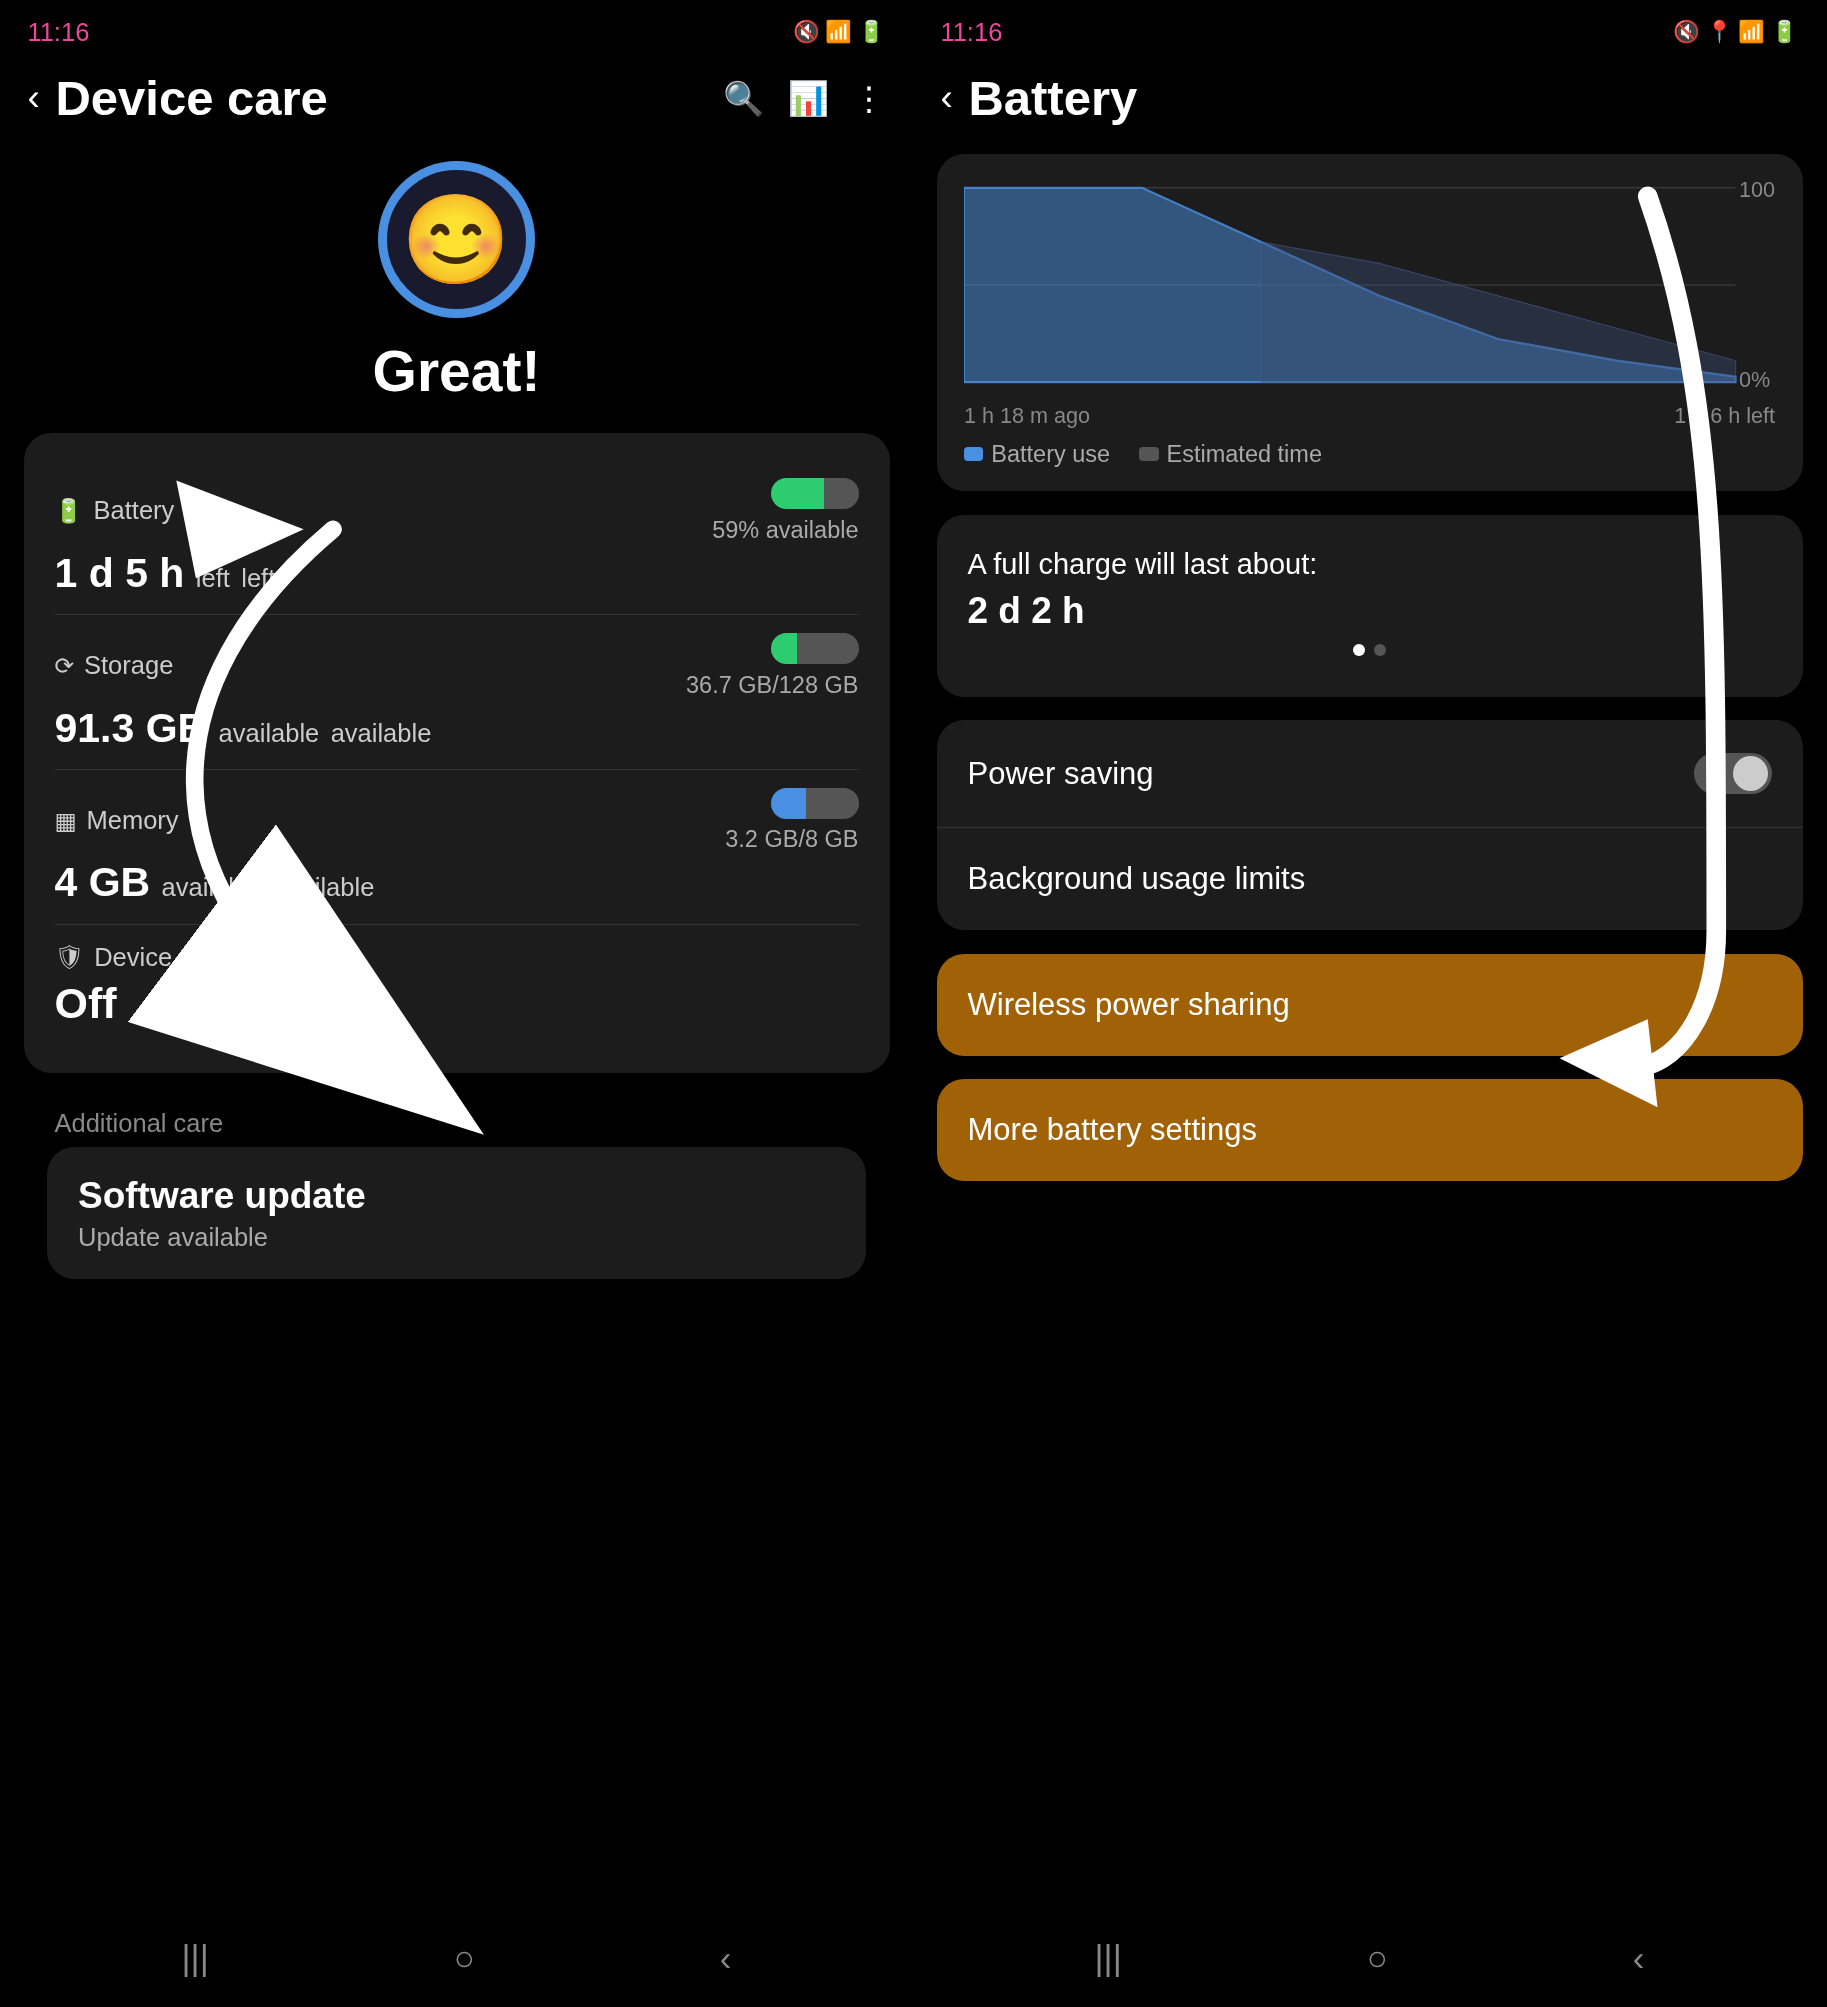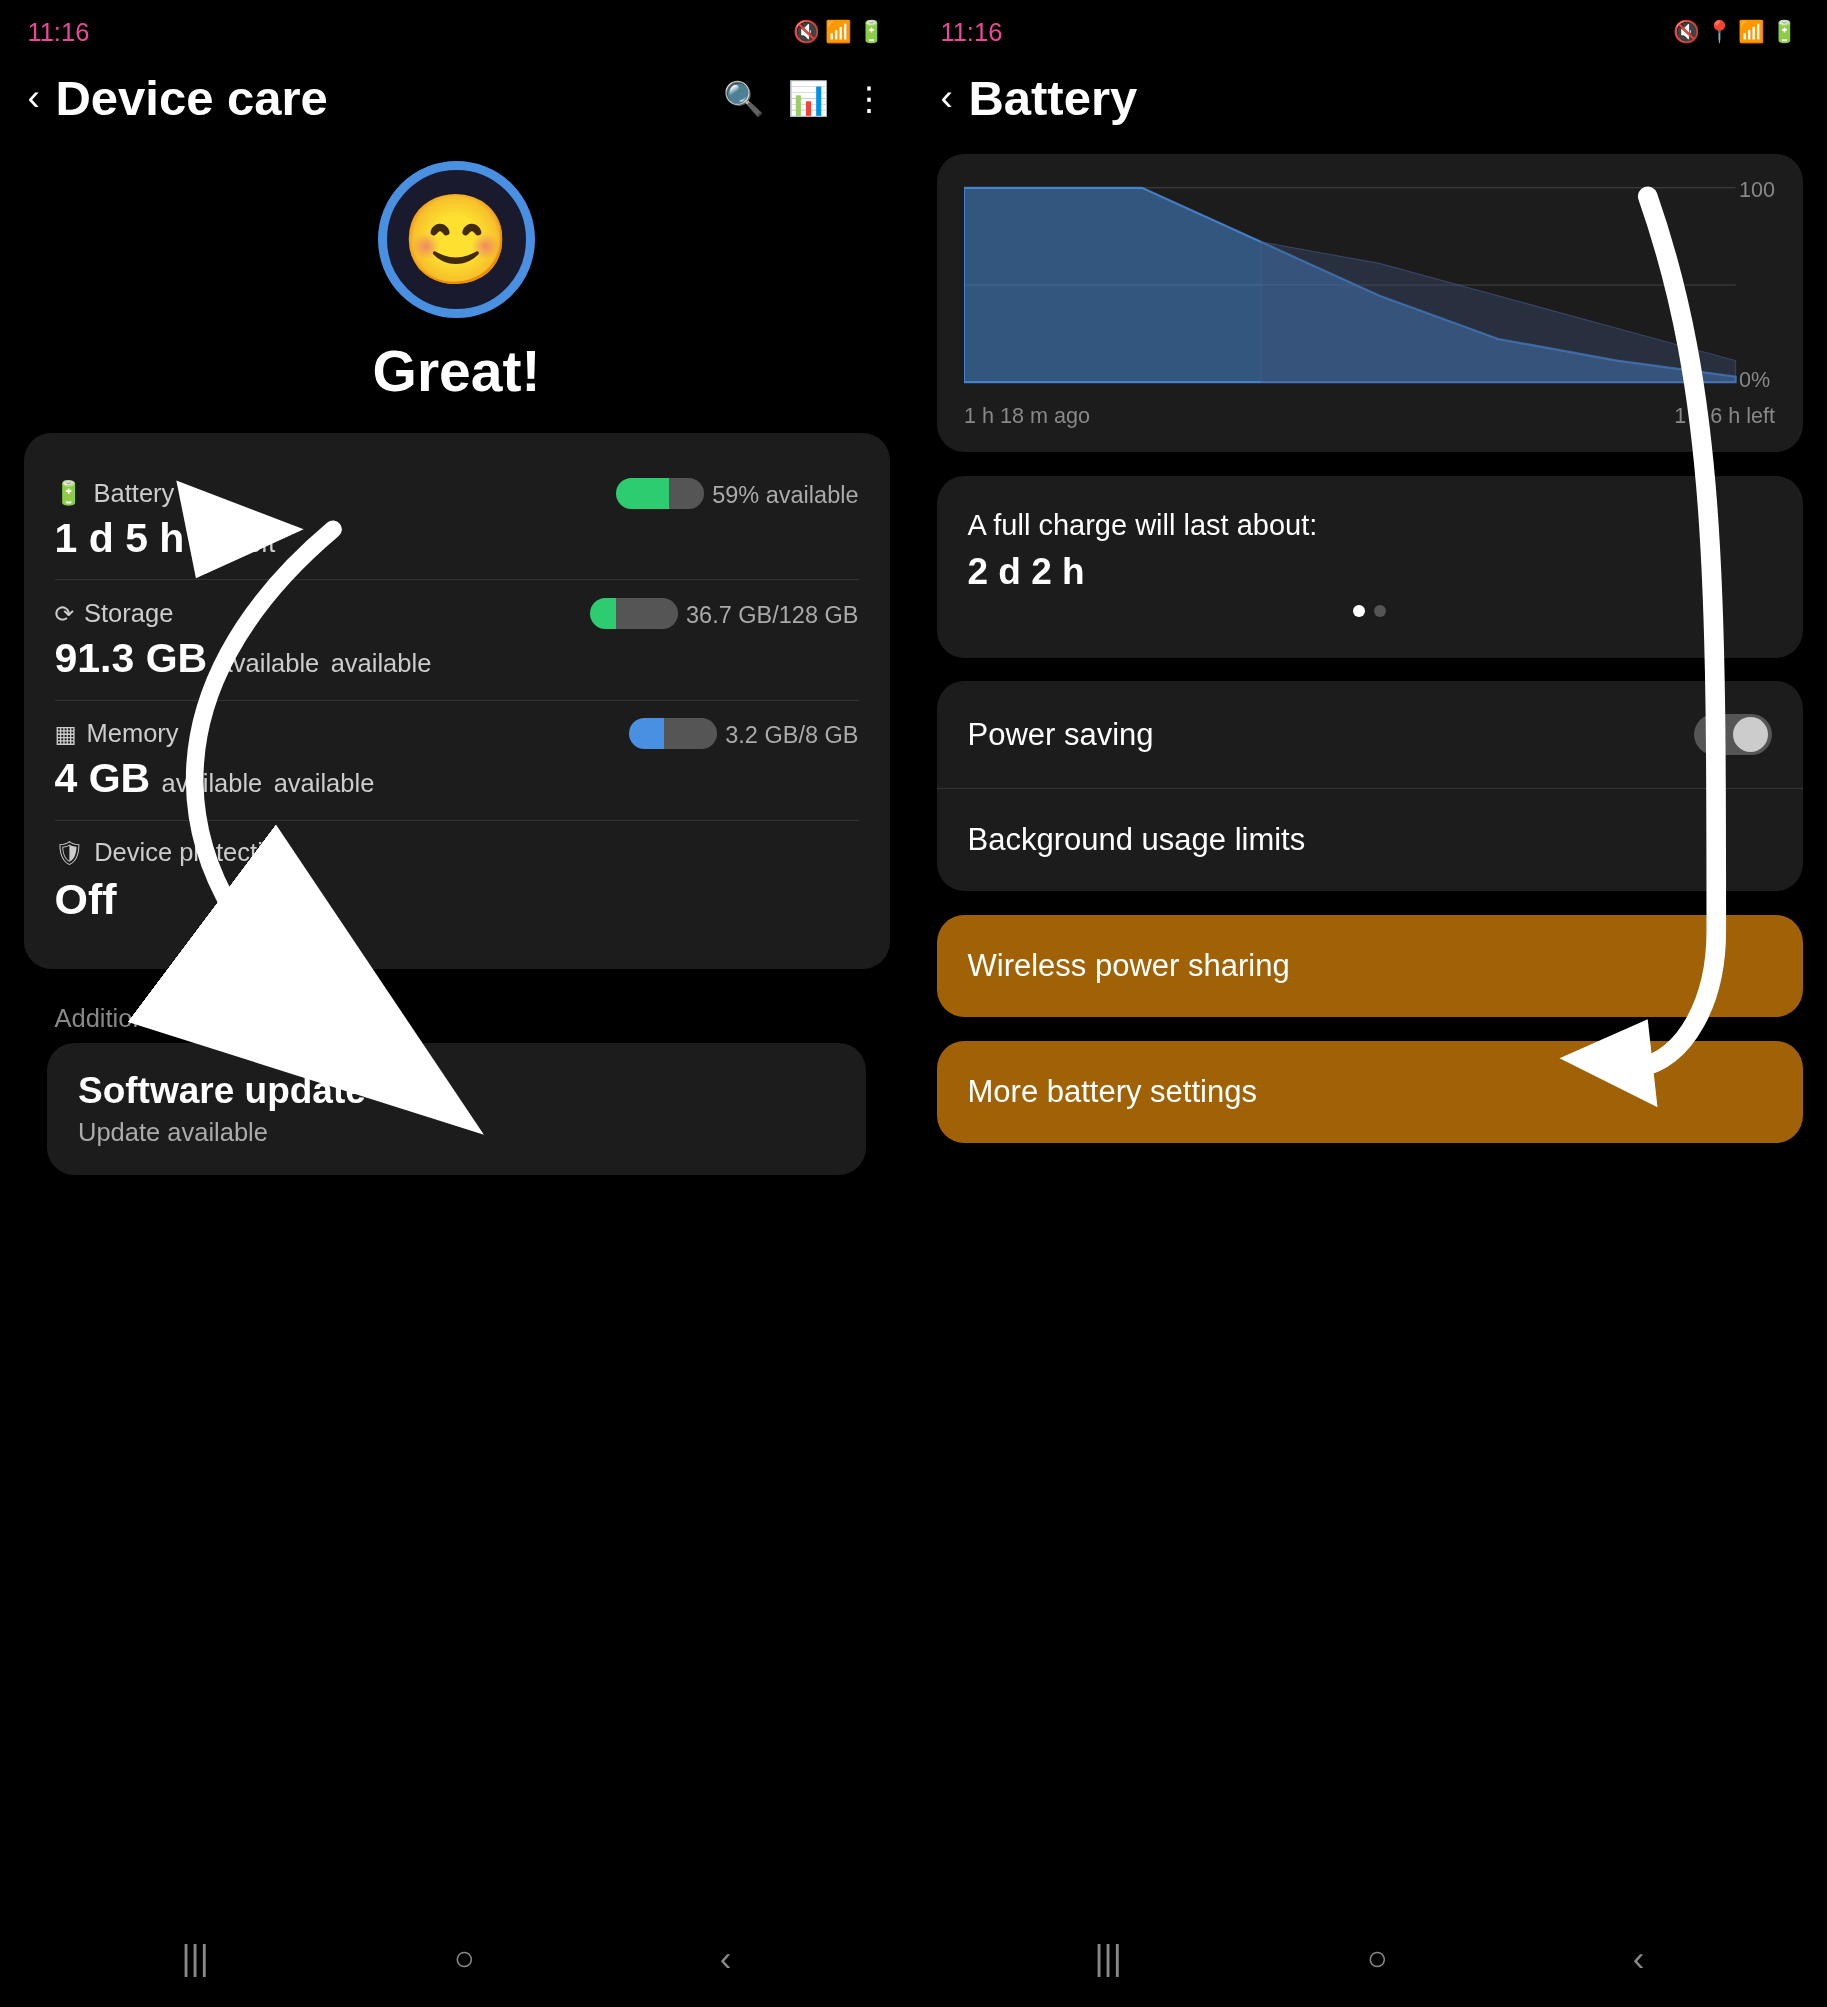--- a/index.html
+++ b/index.html
@@ -129,21 +129,21 @@
 
     .card-item-value {
       font-size: 41px;
       font-weight: 700;
       color: #fff;
     }
     .card-item-value span.suffix { font-size: 25.5px; font-weight: 400; color: #ccc; }
 
     .card-item-right {
       display: flex;
-      flex-direction: row;
+      flex-direction: column;
       align-items: flex-end;
       gap: 7.8px;
     }
 
     
     .toggle-bar {
       width: 88px;
       height: 31px;
       border-radius: 15.7px;
       position: relative;
@@ -524,20 +524,30 @@
       </svg>
       <div class="chart-y-labels">
         <span>100</span>
         <span>0%</span>
       </div>
     </div>
     <div class="chart-x-labels">
       <span>1 h 18 m ago</span>
       <span>1 d 6 h left</span>
     </div>
+    <div class="chart-legend">
+      <div class="legend-item">
+        <div class="legend-dot legend-dot-blue"></div>
+        <span>Battery use</span>
+      </div>
+      <div class="legend-item">
+        <div class="legend-dot legend-dot-gray"></div>
+        <span>Estimated time</span>
+      </div>
+    </div>
   </div>
 
   <div class="full-charge-card">
     <div class="full-charge-text">A full charge will last about:</div>
     <div class="full-charge-value">2 d 2 h</div>
     <div class="dots-indicator">
       <div class="dot dot-active"></div>
       <div class="dot dot-inactive"></div>
     </div>
   </div>

